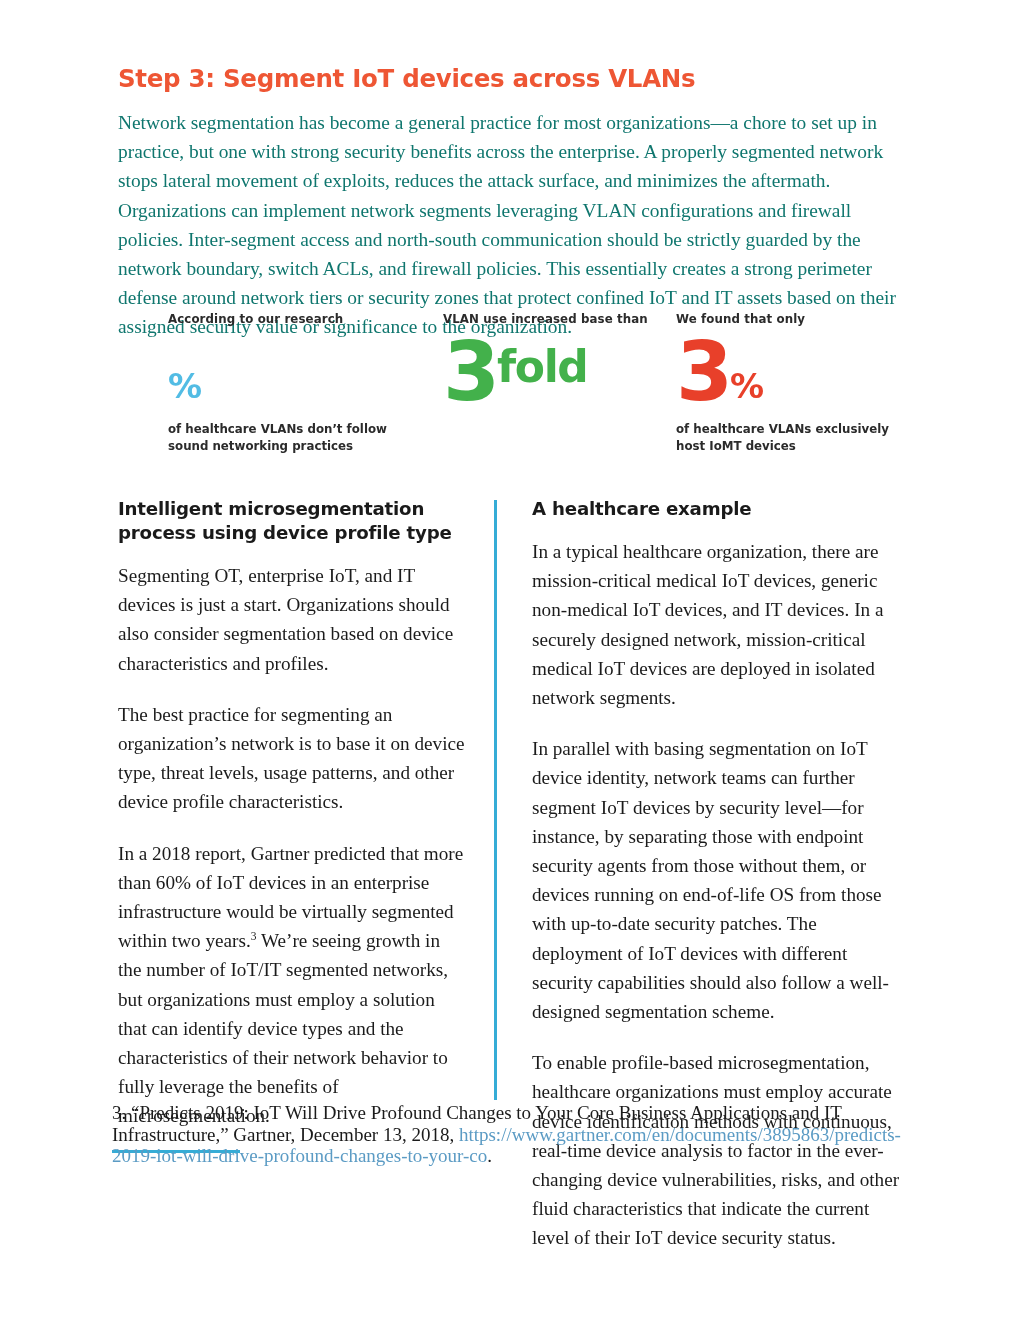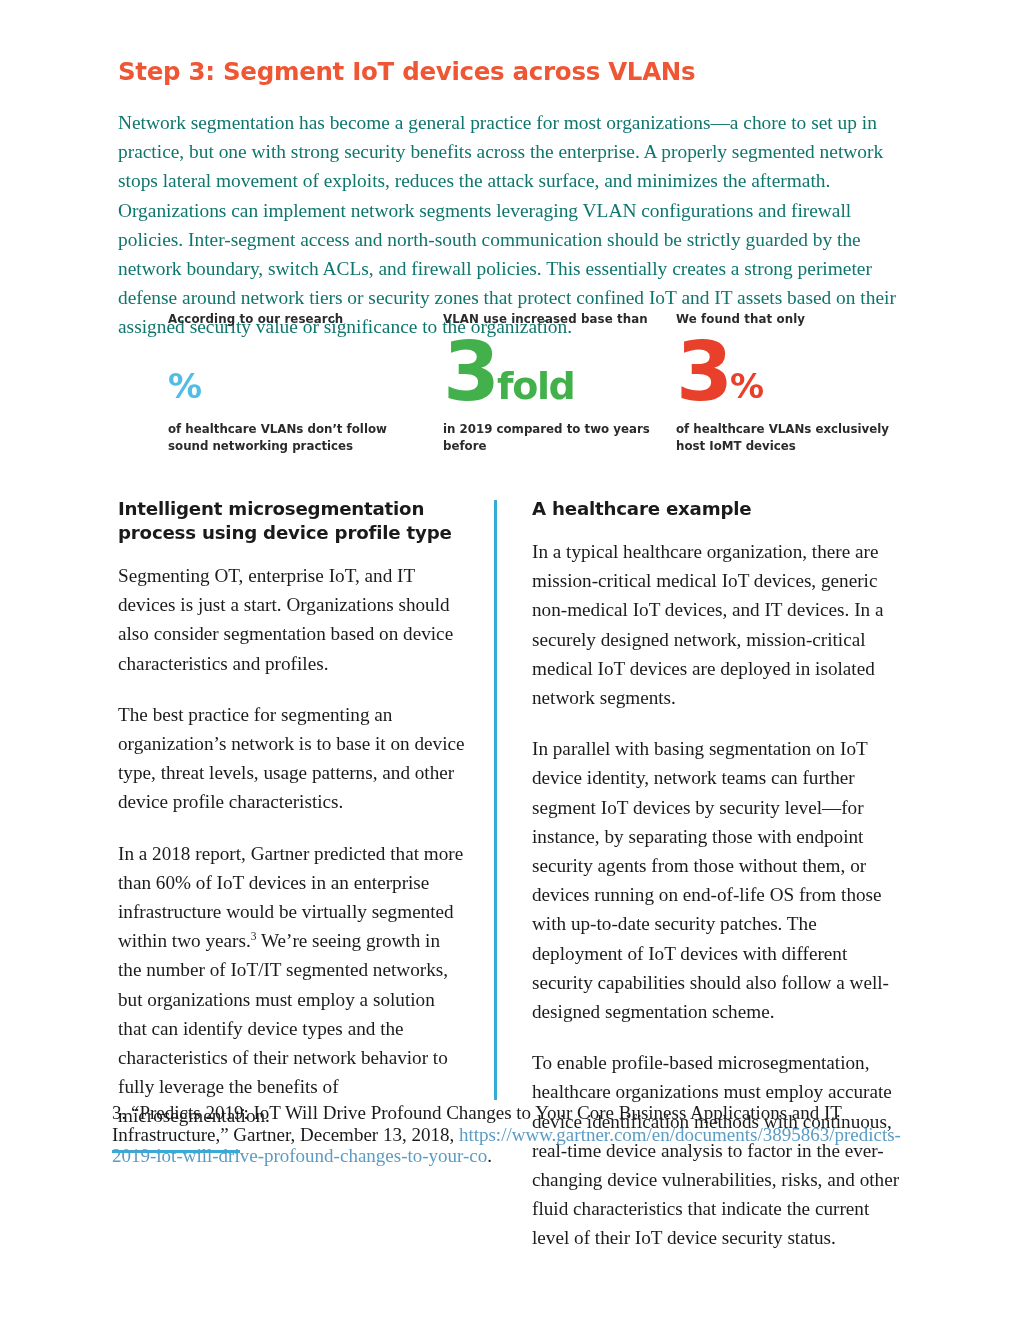--- a/index.html
+++ b/index.html
@@ -19,21 +19,21 @@
     left: 0; top: 0;
     width: 1020px;
     height: 1320px;
     padding: 0;
   }
 
   
   .section-heading {
     position: absolute;
     left: 118px;
-    top: 58px;
+    top: 65px;
     width: 800px;
     font-family: "DejaVu Sans", sans-serif;
     font-weight: bold;
     font-size: 24.5px;
     letter-spacing: -0.3px;
     color: #ee5634;
     line-height: 1.15;
   }
 
   
@@ -87,21 +87,21 @@
     line-height: 0.92;
     letter-spacing: -3px;
   }
   .stat-suffix {
     font-family: "DejaVu Sans", sans-serif;
     font-weight: bold;
     line-height: 1;
     position: relative;
   }
   .suffix-pct { font-size: 34px; bottom: 6px; letter-spacing: -1px; }
-  .suffix-word { font-size: 38px; bottom: 4px; letter-spacing: -1.4px; }
+  .suffix-word { font-size: 44px; bottom: 20px; letter-spacing: -1.4px; }
 
   .stat-caption {
     font-family: "DejaVu Sans", sans-serif;
     font-size: 11.8px;
     font-weight: 600;
     color: #2b2b2b;
     line-height: 16.5px;
     margin-top: 12px;
   }
 
@@ -189,21 +189,20 @@
       </div>
       <div class="stat-caption">of healthcare VLANs don’t follow sound networking practices</div>
     </div>
 
     <div class="stat stat-1">
       <div class="stat-eyebrow">VLAN use increased base than</div>
       <div class="stat-figure">
         <span class="stat-number" style="color: rgb(67, 177, 75);">3</span>
         <span class="stat-suffix suffix-word" style="color: rgb(67, 177, 75);">fold</span>
       </div>
-      <div class="stat-caption">in 2019 compared to two years before</div>
     </div>
 
     <div class="stat stat-2">
       <div class="stat-eyebrow">We found that only</div>
       <div class="stat-figure">
         <span class="stat-number" style="color: rgb(232, 64, 42);">3</span>
         <span class="stat-suffix suffix-pct" style="color: rgb(232, 64, 42);">%</span>
       </div>
       <div class="stat-caption">of healthcare VLANs exclusively host IoMT devices</div>
     </div>

